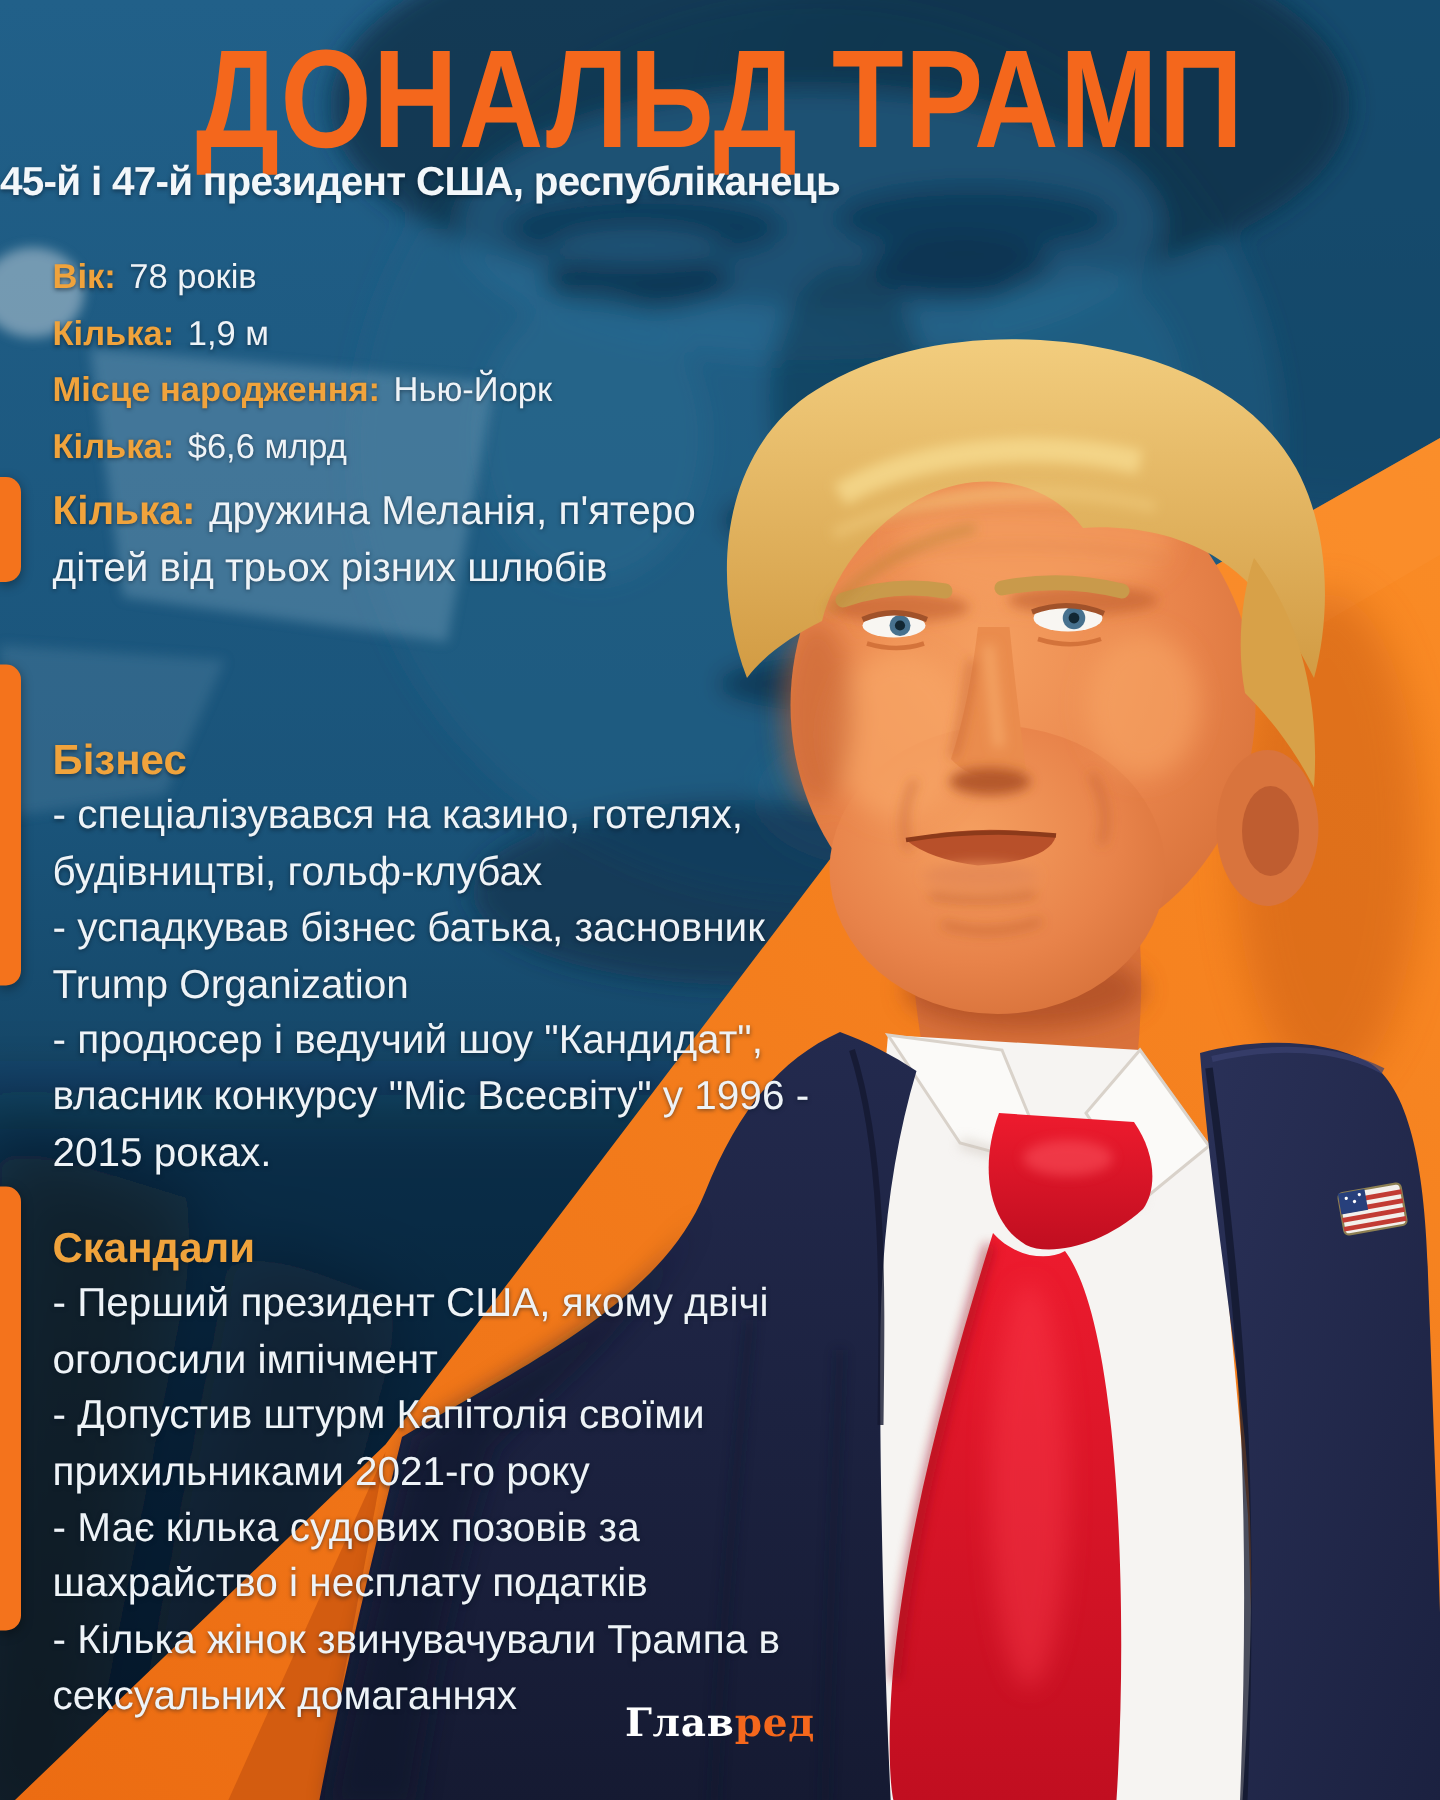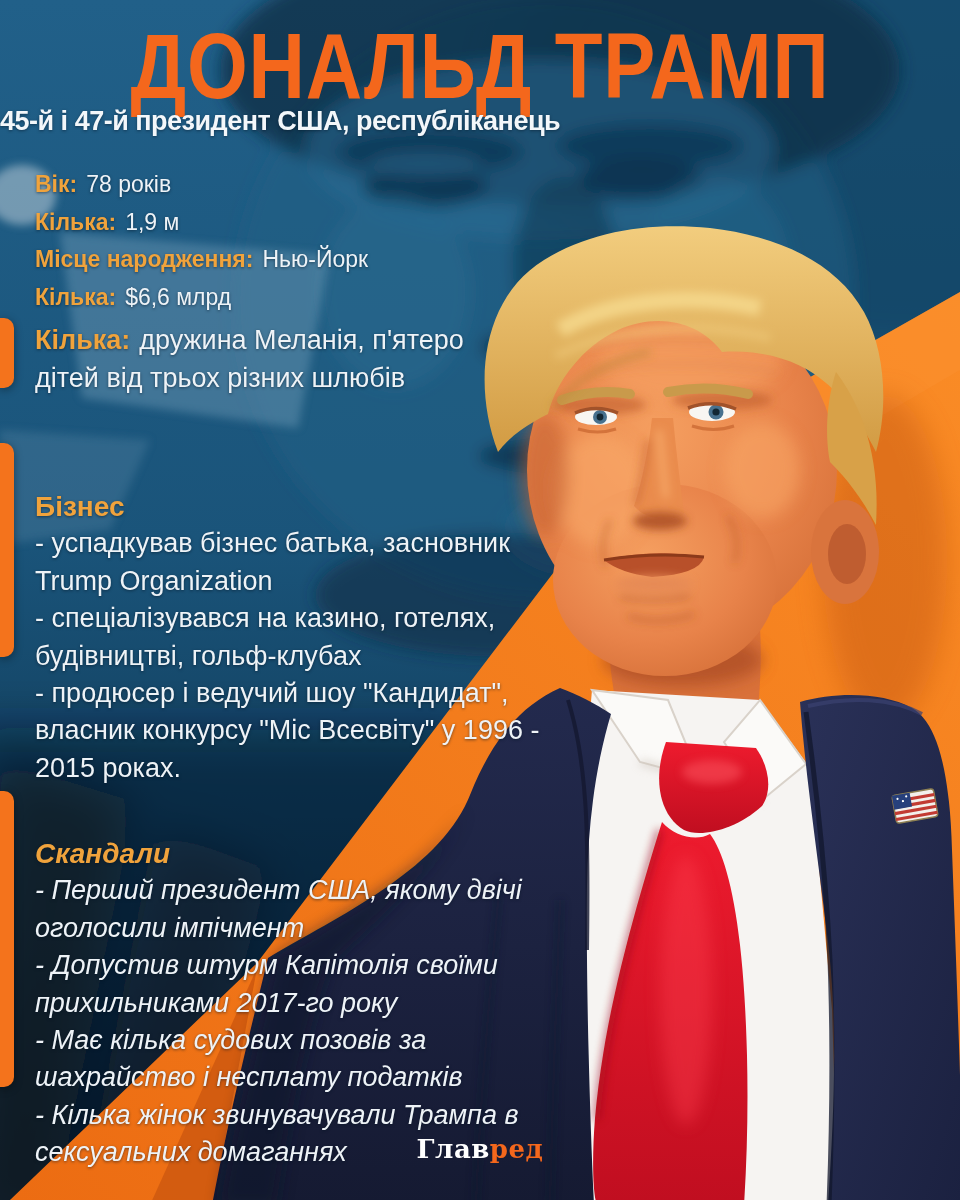--- a/index.html
+++ b/index.html
@@ -28,21 +28,21 @@
     position:absolute;left:35px;top:322px;width:470px;
     font-size:27px;line-height:37.5px;color:#eef3f7;
     text-shadow:0 1px 3px rgba(5,20,35,.55);
   }
   .block{
     position:absolute;left:35px;width:530px;font-size:27px;line-height:37.4px;
     color:#eef3f7;text-shadow:0 1px 3px rgba(5,20,35,.55);margin-top:37px;
   }
   .block h2{margin:0;font-size:28px;line-height:37.4px;font-weight:700;color:#f0a33c;}
   #block-business{top:451px;}
-  #block-scandals{top:798px;font-style:italic;}
+  #block-scandals{top:776px;}
   .bar{
     position:absolute;left:0;width:14px;background:#f4731c;
     border-radius:0 10px 10px 0;box-shadow:0 2px 8px rgba(0,0,0,.4);
   }
   #bar-family{top:318px;height:70px;}
   #bar-business{top:443px;height:214px;}
   #bar-scandals{top:791px;height:296px;}
   .logo{
     position:absolute;top:1134px;left:0;width:960px;text-align:center;
     font-family:"DejaVu Serif",serif;font-weight:700;font-size:26px;letter-spacing:.5px;
@@ -264,30 +264,30 @@
   </div>
 
   <div class="bar" id="bar-family"></div>
   <div class="family">
     <span class="lbl">Кілька:</span><span>дружина Меланія, п'ятеро дітей від трьох різних шлюбів</span>
   </div>
 
   <div class="bar" id="bar-business"></div>
   <section class="block" id="block-business">
     <h2>Бізнес</h2>
+    <div>- спеціалізувався на казино, готелях, будівництві, гольф-клубах</div>
     <div>- успадкував бізнес батька, засновник Trump Organization</div>
-    <div>- спеціалізувався на казино, готелях, будівництві, гольф-клубах</div>
     <div>- продюсер і ведучий шоу "Кандидат", власник конкурсу "Міс Всесвіту" у 1996 - 2015 роках.</div>
   </section>
 
   <div class="bar" id="bar-scandals"></div>
   <section class="block" id="block-scandals">
     <h2>Скандали</h2>
     <div>- Перший президент США, якому двічі оголосили імпічмент</div>
-    <div>- Допустив штурм Капітолія своїми прихильниками 2017-го року</div>
+    <div>- Допустив штурм Капітолія своїми прихильниками 2021-го року</div>
     <div>- Має кілька судових позовів за шахрайство і несплату податків</div>
     <div>- Кілька жінок звинувачували Трампа в сексуальних домаганнях</div>
   </section>
 
   <div class="logo">
     <span class="lw">Глав</span><span class="lo">ред</span>
   </div>
 
 </div>
 

